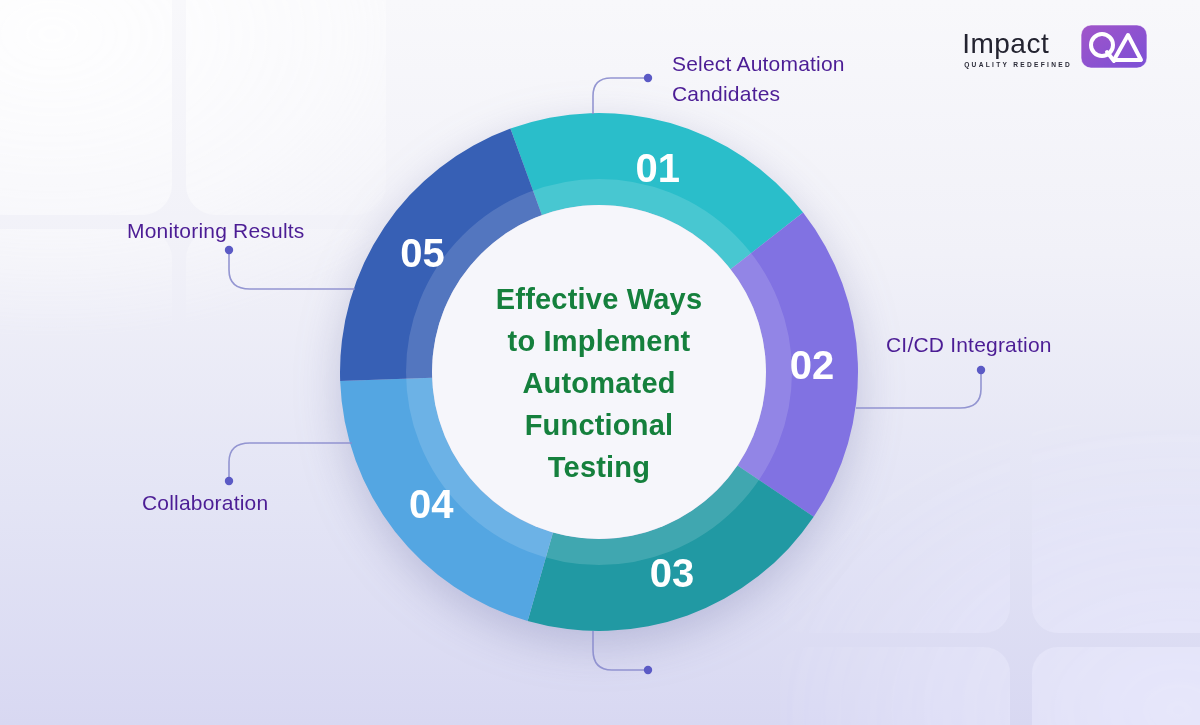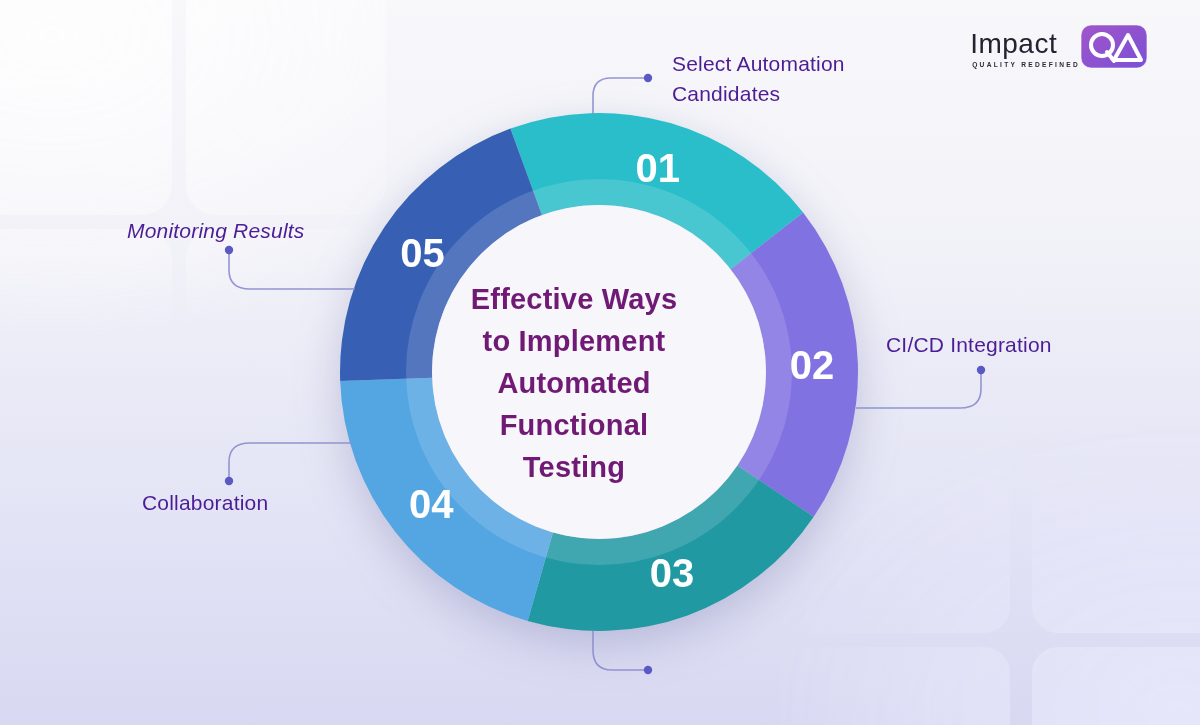--- a/index.html
+++ b/index.html
@@ -7,49 +7,49 @@
     width:1200px;height:725px;overflow:hidden;position:relative;
     font-family:"Liberation Sans","DejaVu Sans",sans-serif;
     background:linear-gradient(180deg,#f8f8fb 0%,#f1f1f8 35%,#e3e4f5 70%,#d8d8f2 100%);
   }
   .stage{position:absolute;inset:0;}
   .corner-svg{position:absolute;pointer-events:none;}
   .corner-tl{left:0;top:0;}
   .corner-br{right:0;bottom:0;}
 
   
-  .logo{position:absolute;top:24px;right:52px;display:flex;align-items:flex-start;gap:0;}
+  .logo{position:absolute;top:24px;right:52px;display:flex;align-items:flex-start;gap:8px;}
   .logo-textcol{display:flex;flex-direction:column;align-items:flex-start;margin-top:6px;}
   .logo-brand{font-size:28px;font-weight:500;color:#232330;letter-spacing:.5px;line-height:28px;}
   .logo-tagline{font-size:6.6px;font-weight:700;color:#2b2b38;letter-spacing:2.3px;margin-top:3px;margin-left:2px;}
   .logo-badge{width:68px;height:45px;}
 
   
   .donut-svg{position:absolute;left:0;top:0;}
   .seg-number{font-family:"Liberation Sans","DejaVu Sans",sans-serif;font-weight:700;font-size:40px;fill:#ffffff;}
   .connector{fill:none;stroke:#8a8ccd;stroke-width:1.6px;opacity:.9;}
   .connector-dot{fill:#5b5ac5;}
 
   
   .center-title{
-    position:absolute;left:414px;top:278px;width:320px;
-    text-align:center;font-size:29px;font-weight:700;color:#701a75;
+    position:absolute;left:439px;top:278px;width:320px;
+    text-align:center;font-size:29px;font-weight:700;color:#15803d;
     line-height:42px;white-space:pre-line;letter-spacing:.2px;
   }
 
   
   .callout{
     position:absolute;color:#4c1d95;font-size:21px;font-weight:500;
     line-height:30px;white-space:pre-line;letter-spacing:.2px;
   }
   .callout-1{left:672px;top:49px;}
   .callout-2{left:886px;top:330px;}
   .callout-3{left:668px;top:657px;}
   .callout-4{left:142px;top:488px;}
-  .callout-5{left:127px;top:216px;font-style:italic;}
+  .callout-5{left:127px;top:216px;}
 </style>
 </head>
 <body>
 
 <div class="stage">
 
   <svg class="corner-svg corner-tl" width="520" height="340">
     <defs>
       <radialGradient id="fadeTL" cx="0.1" cy="0.1" r="1.0">
         <stop offset="0%" stop-color="#ffffff" stop-opacity="1"></stop>

